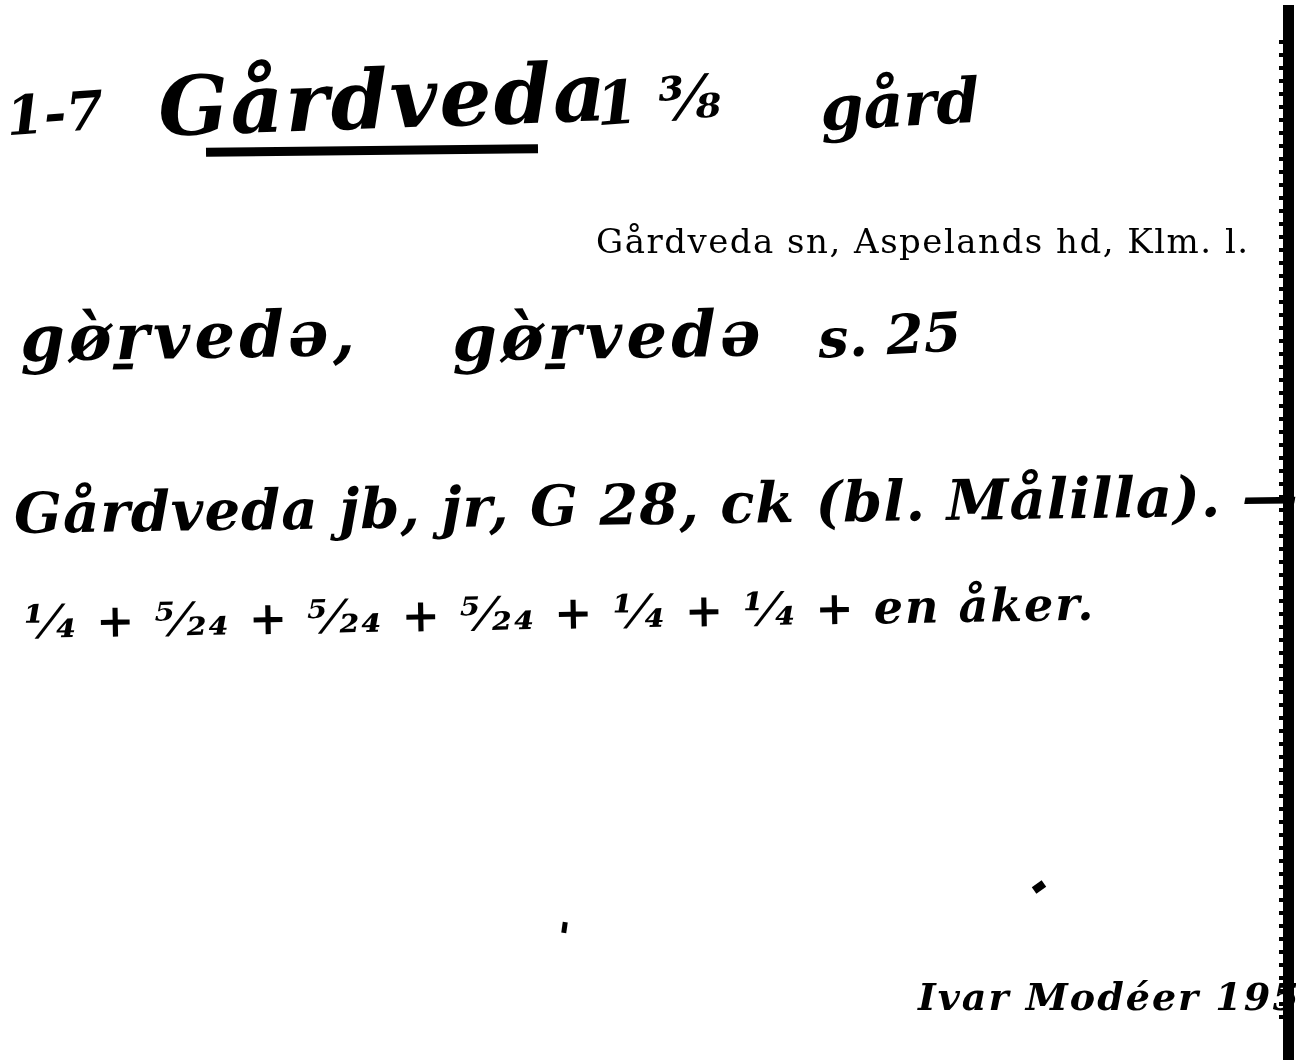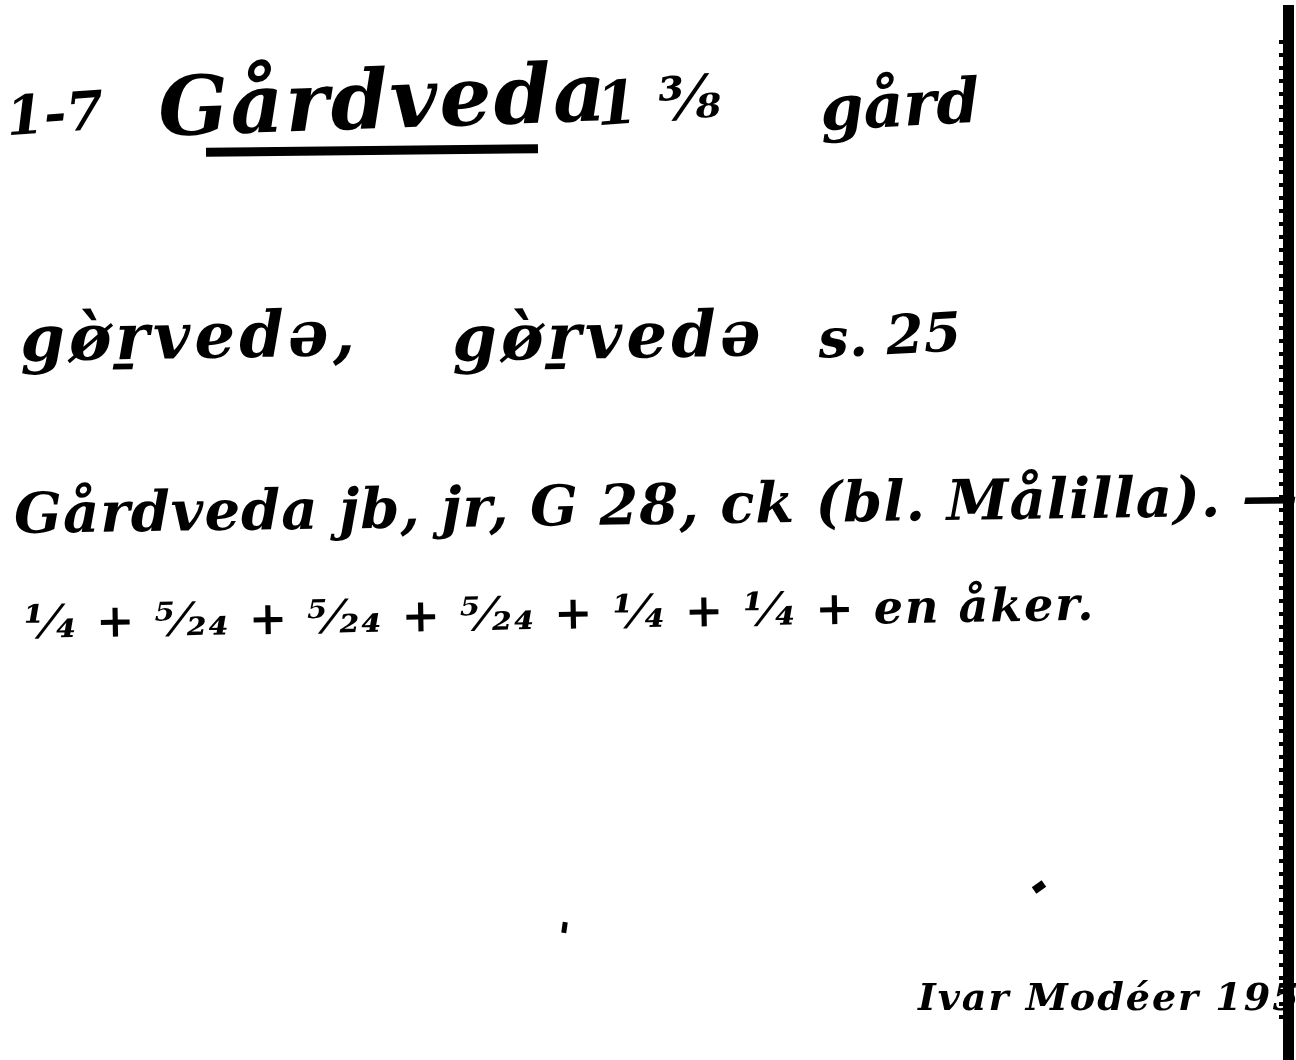--- a/index.html
+++ b/index.html
@@ -69,20 +69,21 @@
 
   <span class="hand" style="left:6px; top:86px; font-size:54px; transform:rotate(-4deg);">1-7</span>
 
   <span class="hand" style="left:158px; top:58px; font-size:82px; letter-spacing:2px; transform:rotate(-2deg);">Gårdveda</span>
   <div class="underline-stroke" style="left:206px; top:146px; width:332px; height:9px; transform:rotate(-0.6deg);"></div>
 
   <span class="hand" style="left:596px; top:70px; font-size:60px; transform:rotate(-4deg);">1 ⅜</span>
 
   <span class="hand" style="left:820px; top:74px; font-size:62px; transform:rotate(-3deg);">gård</span>
 
+  <span class="print" style="left:596px; top:224px; font-size:34px; letter-spacing:1.5px;">Gårdveda sn, Aspelands hd, Klm. l.</span>
 
   <span class="hand" style="left:20px; top:304px; font-size:64px; letter-spacing:4px; transform:rotate(-1deg);">gø̀ṟvedə,</span>
   <span class="hand" style="left:452px; top:304px; font-size:64px; letter-spacing:4px; transform:rotate(-1deg);">gø̀ṟvedə</span>
   <span class="hand" style="left:818px; top:308px; font-size:54px; transform:rotate(-3deg);">s. 25</span>
 
   <span class="hand" style="left:14px; top:476px; font-size:56px; letter-spacing:1px; transform:rotate(-0.8deg);">Gårdveda jb, jr, G 28, ck (bl. Målilla). —</span>
 
   <span class="hand" style="left:24px; top:590px; font-size:46px; letter-spacing:2px; transform:rotate(-1deg);">¹⁄₄ + ⁵⁄₂₄ + ⁵⁄₂₄ + ⁵⁄₂₄ + ¹⁄₄ + ¹⁄₄ + en åker.</span>
 
   <span class="print" style="left:918px; top:978px; font-size:38px; font-style:italic; font-weight:700; letter-spacing:2px;">Ivar Modéer 1951</span>

